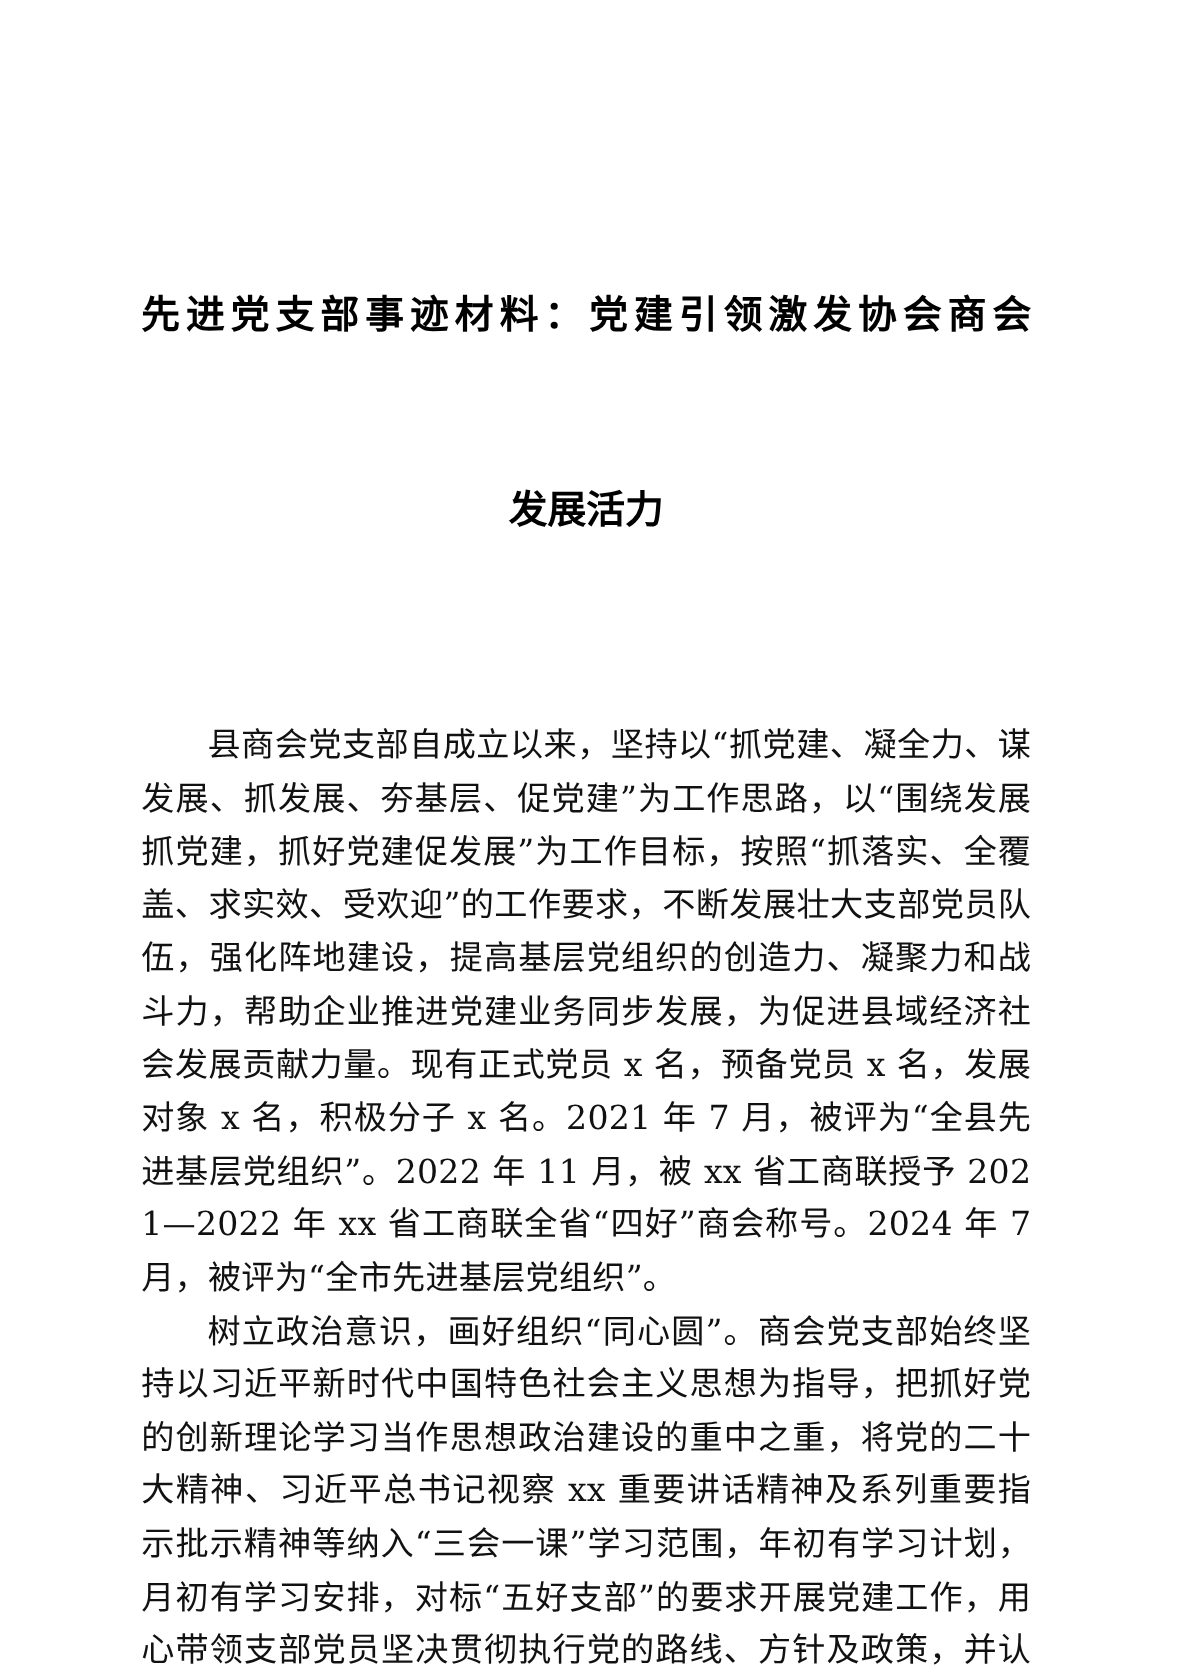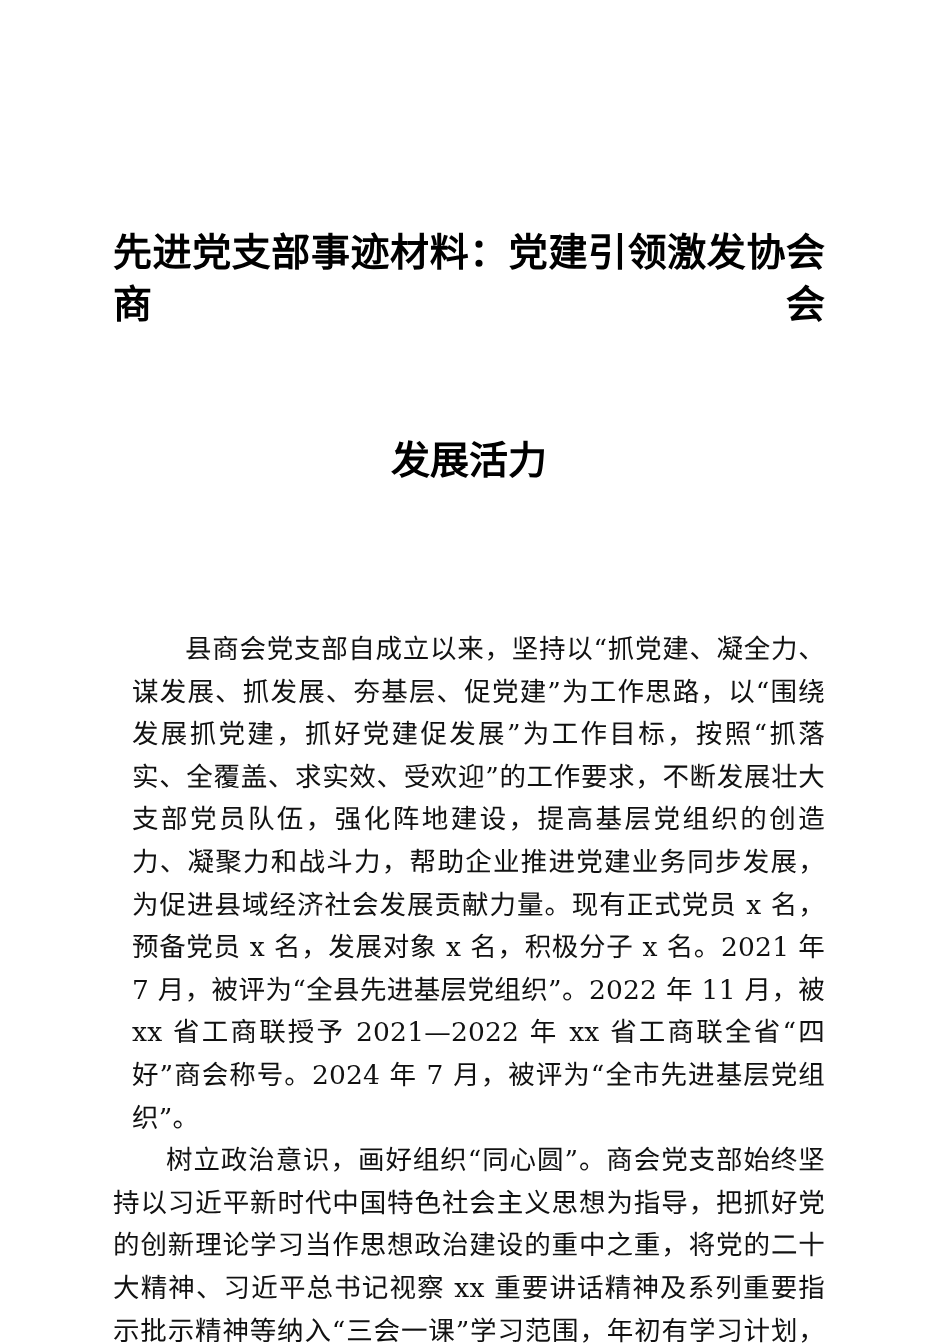--- a/index.html
+++ b/index.html
@@ -23,21 +23,21 @@
     position: absolute;
     left: 113px;
     top: 0;
     width: 712px;
   }
 
   
   .doc-title {
     font-family: "DejaVu Serif", "Liberation Serif", serif;
     font-weight: bold;
-    font-size: 39px;
+    font-size: 31px;
     line-height: 52px;
     color: #000000;
     text-align: center;
     letter-spacing: 0px;
     padding-top: 122px;
     margin: 0;
     white-space: pre-wrap;
   }
 
   .doc-title .title-line-1 {
@@ -60,21 +60,20 @@
     text-align-last: left;
     text-indent: 53px;
     margin: 0;
     letter-spacing: 0.2px;
     word-break: break-all;
     -webkit-font-smoothing: antialiased;
   }
 
   #para-1 {
     margin-top: 38px;
-    margin-left: 19px;
   }
 
   #para-2 {
     margin-top: 0px;
   }
 </style>
 </head>
 <body>
 
 <div class="page">

